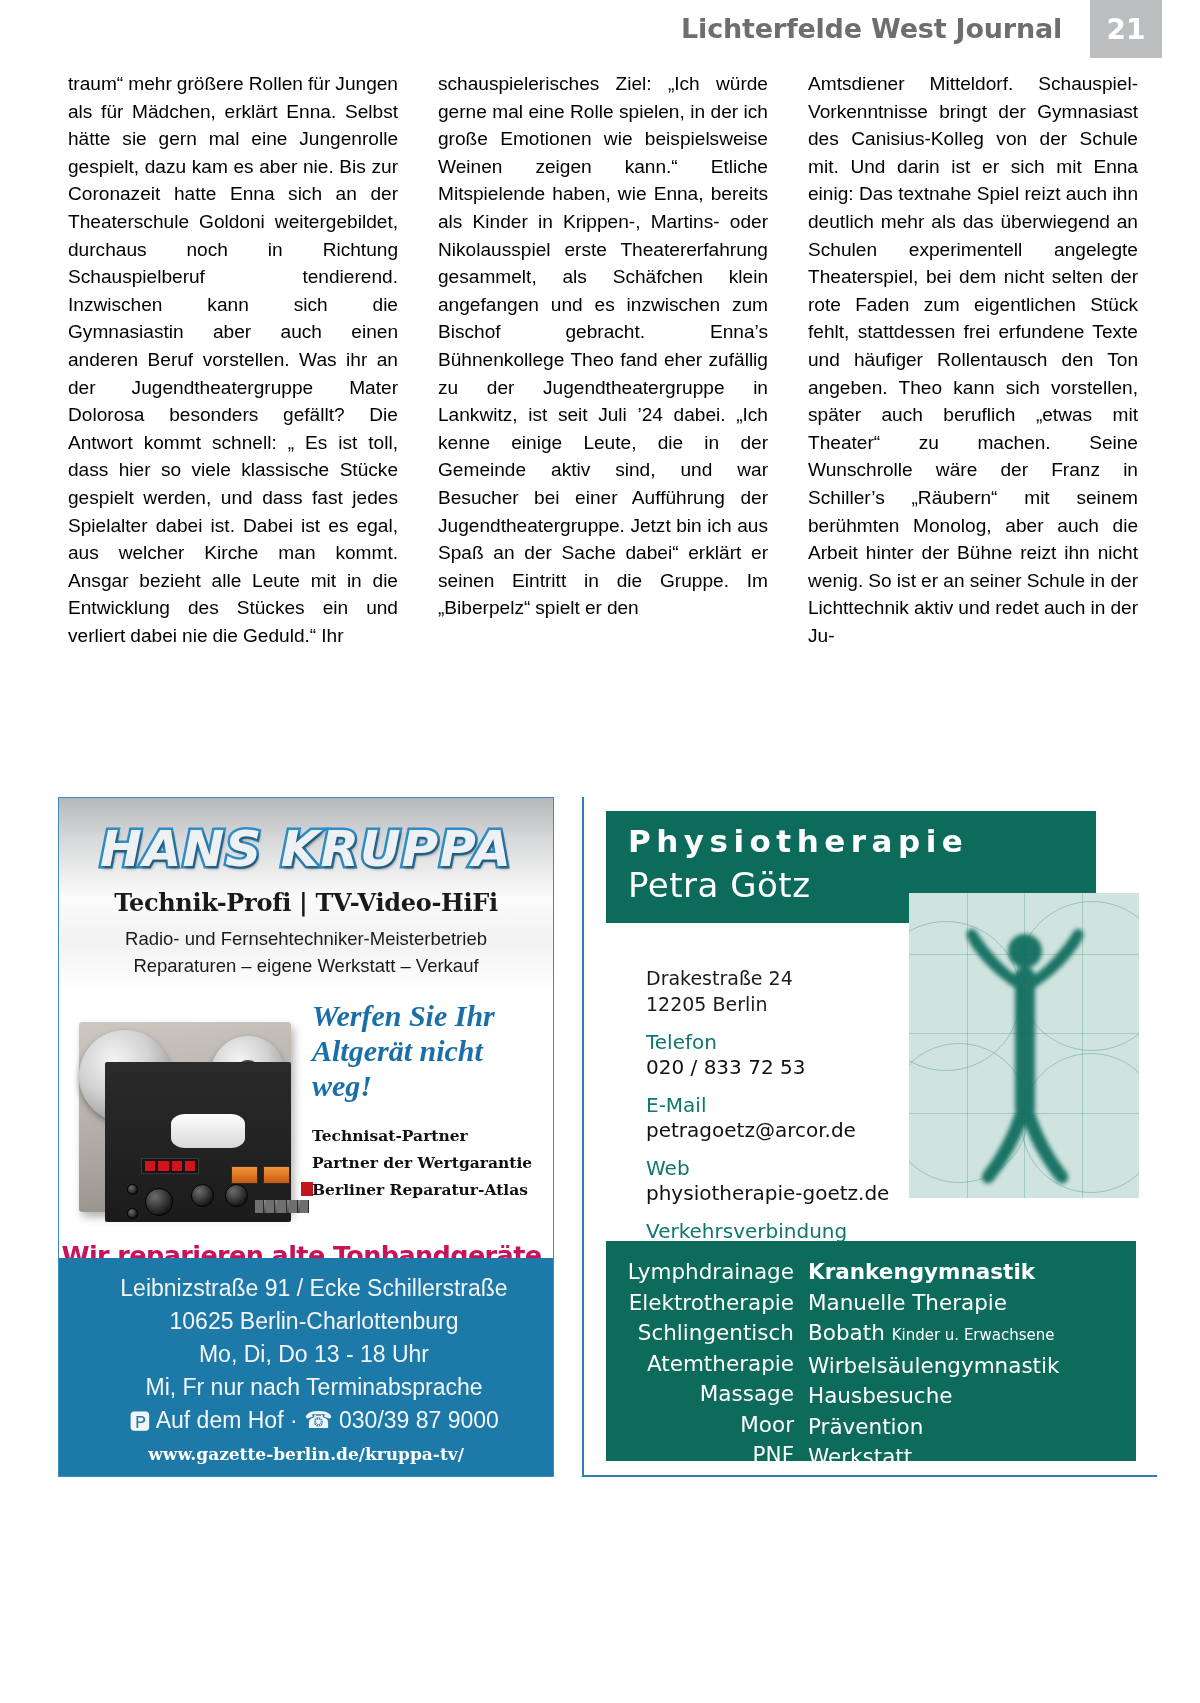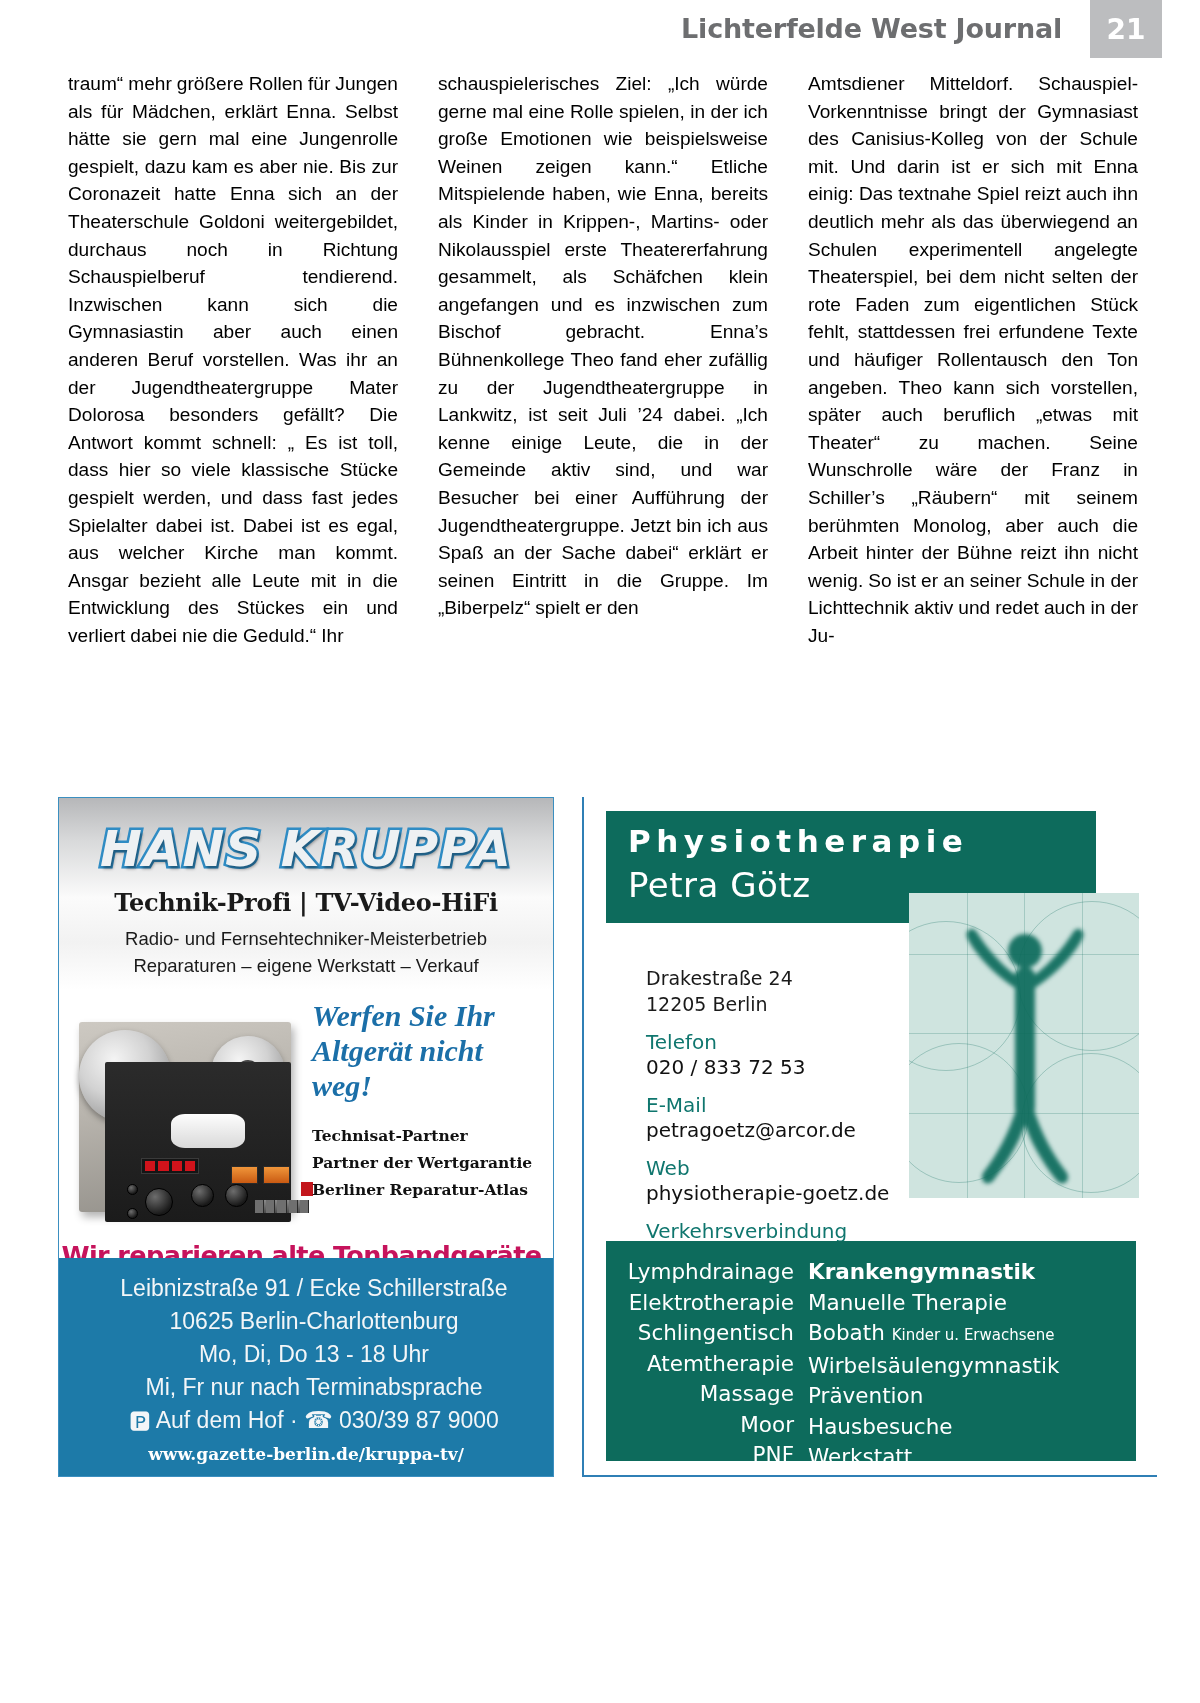--- a/index.html
+++ b/index.html
@@ -438,18 +438,18 @@
       <div>Atemtherapie</div>
       <div>Massage</div>
       <div>Moor</div>
       <div>PNF</div>
     </div>
     <div class="svc-col-right">
       <div class="bold"><span>Krankengymnastik</span></div>
       <div><span>Manuelle Therapie</span></div>
       <div><span>Bobath</span> <span class="svc-small">Kinder u. Erwachsene</span></div>
       <div><span>Wirbelsäulengymnastik</span></div>
+      <div><span>Hausbesuche</span></div>
       <div><span>Prävention</span></div>
-      <div><span>Hausbesuche</span></div>
       <div><span>Werkstatt</span></div>
     </div>
   </div>
 </div>
 
 </body></html>

